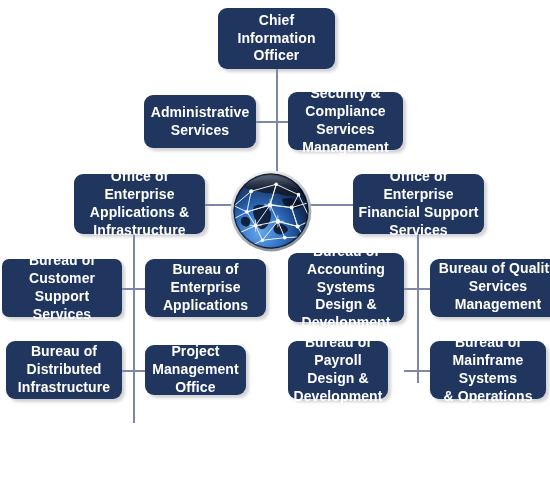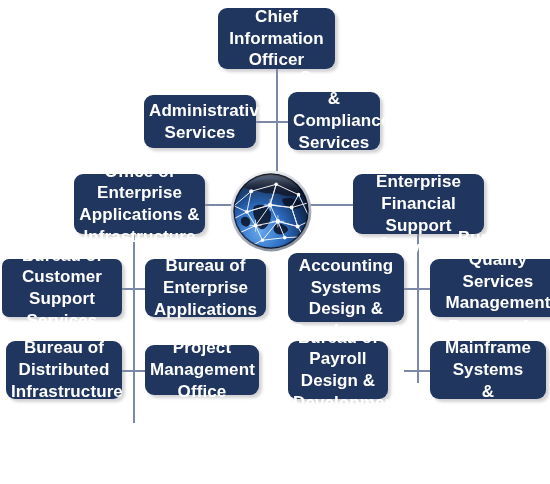--- a/index.html
+++ b/index.html
@@ -28,21 +28,21 @@
   .conn.h { height: 2px; }
 
   
   .node {
     position: absolute;
     box-sizing: border-box;
     background: #21365f;
     border-radius: 9px;
     color: #ffffff;
     font-weight: bold;
-    font-size: 17px;
+    font-size: 14px;
     line-height: 1.28;
     text-align: center;
     display: flex;
     align-items: center;
     justify-content: center;
     padding: 3px 5px;
     z-index: 3;
     box-shadow: 3px 3px 3px rgba(150,150,155,0.42);
     letter-spacing: 0.1px;
   }
@@ -87,21 +87,21 @@
   <div class="node" style="left:218px; top:8px; width:117px; height:61px;">
     <span class="node-label">Chief Information
 Officer</span>
   </div>
 
   <div class="node" style="left:144px; top:95px; width:112px; height:53px;">
     <span class="node-label">Administrative
 Services</span>
   </div>
 
-  <div class="node" style="left:288px; top:92px; width:92px; height:58px;">
+  <div class="node" style="left:288px; top:92px; width:115px; height:58px;">
     <span class="node-label">Security &amp;
 Compliance Services
 Management</span>
   </div>
 
   <div class="node" style="left:74px; top:174px; width:131px; height:60px;">
     <span class="node-label">Office of Enterprise
 Applications &amp;
 Infrastructure</span>
   </div>
@@ -134,21 +134,21 @@
 Services
 Management</span>
   </div>
 
   <div class="node" style="left:6px; top:341px; width:116px; height:58px;">
     <span class="node-label">Bureau of
 Distributed
 Infrastructure</span>
   </div>
 
-  <div class="node" style="left:145px; top:345px; width:114px; height:50px;">
+  <div class="node" style="left:145px; top:345px; width:101px; height:50px;">
     <span class="node-label">Project Management
 Office</span>
   </div>
 
   <div class="node" style="left:288px; top:341px; width:100px; height:58px;">
     <span class="node-label">Bureau of Payroll
 Design &amp;
 Development</span>
   </div>
 

